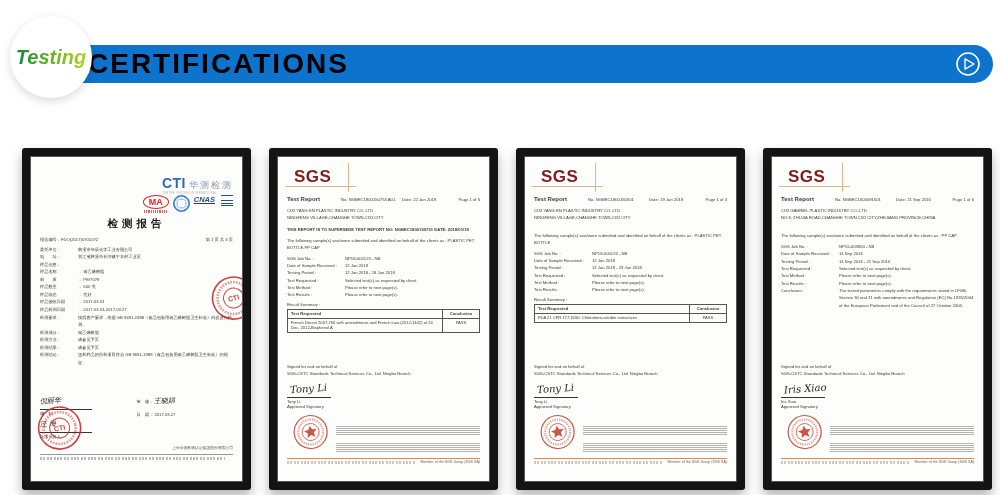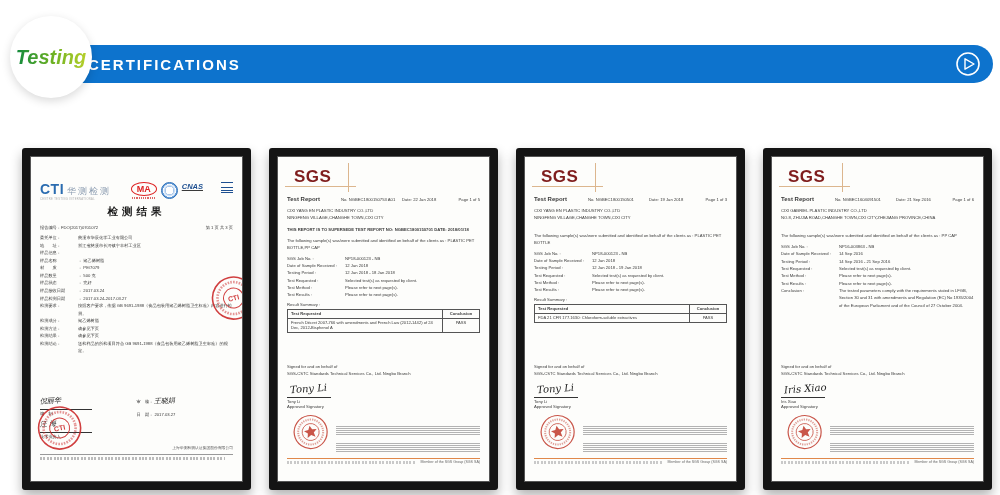--- a/index.html
+++ b/index.html
@@ -2,21 +2,21 @@
 <html><head>
 <meta charset="utf-8">
 <style>
   html,body{margin:0;padding:0;background:#fff;}
   .canvas{position:relative;width:1000px;height:495px;background:#fff;overflow:hidden;
           font-family:"Liberation Sans",sans-serif;}
 
   
   .banner{position:absolute;left:58px;top:45px;width:935px;height:38px;background:#0d73cd;
           border-radius:0 19px 19px 0;display:flex;align-items:center;}
-  .banner-title{color:#ffffff;font-weight:bold;font-size:15px;letter-spacing:2px;margin-left:30px;}
+  .banner-title{color:#000000;font-weight:bold;font-size:28px;letter-spacing:2px;margin-left:30px;}
   .play-btn{margin-left:auto;margin-right:10px;width:30px;height:30px;cursor:pointer;display:flex;}
   .logo-circle{position:absolute;left:10px;top:16px;width:82px;height:82px;border-radius:50%;
           background:#fff;box-shadow:0 3px 10px rgba(0,0,0,.15);display:flex;align-items:center;
           justify-content:center;z-index:2;}
   .logo-text{font-size:20px;font-weight:bold;font-style:italic;
           background:linear-gradient(90deg,#128a3e,#6ab023,#b5cf2a);
           -webkit-background-clip:text;background-clip:text;color:transparent;}
 
   
   .certs-row{position:absolute;left:22px;top:148px;display:flex;gap:18px;}
@@ -59,33 +59,33 @@
   .stampbox{flex:none;margin-left:6px;transform:rotate(-10deg);opacity:.85;}
   .noise{flex:1;height:26px;margin-left:7px;margin-bottom:2px;
          background:repeating-linear-gradient(to bottom,#b3b3b3 0,#b3b3b3 .7px,transparent .7px,transparent 2.1px);}
   .foot{margin-top:4px;margin-bottom:10px;border-top:1px solid #e0884a;padding-top:1.5px;
         display:flex;align-items:center;}
   .foot .noise-line{flex:1;height:3px;margin-right:5px;
         background:repeating-linear-gradient(to right,#c9c9c9 0,#c9c9c9 2px,transparent 2px,transparent 3.4px);}
   .foot span{font-size:3.6px;color:#666;}
 
   
-  .cti-header{display:flex;align-items:center;margin-top:16px;}
+  .cti-header{display:flex;align-items:flex-end;margin-top:10px;flex-direction:column;}
   .cti-mark{font-size:14px;font-weight:bold;color:#2b6cb0;letter-spacing:.5px;}
   .cti-cn{font-size:9px;color:#8a9bb0;margin-left:3px;letter-spacing:2px;}
   .cti-sub{font-size:2.6px;color:#aaa;letter-spacing:.4px;}
   .cti-badges{margin-left:auto;display:flex;align-items:flex-start;gap:4px;}
   .badge-cma{display:flex;flex-direction:column;align-items:center;}
   .badge-cma .oval{border:1.3px solid #d22;border-radius:50%;padding:0 5px;color:#d22;
                    font-weight:bold;font-size:9px;line-height:12px;}
   .badge-cma .num{height:2.5px;width:24px;margin-top:1px;
         background:repeating-linear-gradient(to right,#d66 0,#d66 1.2px,transparent 1.2px,transparent 2.2px);}
   .badge-iso{width:15px;height:15px;border-radius:50%;border:1px solid #2a6db5;
              background:radial-gradient(circle at 50% 50%,#fff 35%,#9fc1e8 36%,#fff 60%,#6ea3dd 61%);}
-  .badge-cnas{display:flex;align-items:flex-start;gap:18px;text-decoration:underline;}
+  .badge-cnas{display:flex;align-items:flex-start;gap:6px;text-decoration:underline;}
   .badge-cnas .word{font-size:7.5px;font-weight:bold;font-style:italic;color:#1d4f91;}
   .badge-cnas .lines{width:12px;height:12px;
         background:repeating-linear-gradient(to bottom,#1d4f91 0,#1d4f91 .8px,transparent .8px,transparent 2.6px);}
   .cti-title{text-align:center;font-weight:bold;font-size:10.5px;letter-spacing:4px;color:#1a1a1a;margin:4px 0 6px;}
   .cti-row{display:flex;justify-content:space-between;font-size:4.2px;margin-bottom:4px;}
   .cti-kv{display:flex;font-size:4.2px;line-height:1.8;}
   .cti-kv .k{width:38px;flex:none;}
   .cti-kv .v{flex:1;}
   .cti-sign{display:flex;font-size:4.2px;margin-bottom:6px;}
   .cti-sign .col{flex:1;}
@@ -130,21 +130,21 @@
               <span class="oval">MA</span>
               <span class="num"></span>
             </span>
             <span class="badge-iso"></span>
             <span class="badge-cnas">
               <span class="word">CNAS</span>
               <span class="lines"></span>
             </span>
           </div>
         </div>
-        <div class="cti-title">检测结果</div>
+        <div class="cti-title">检测报告</div>
         <div class="cti-row">
           <span>报告编号：FDO(2017)0701072</span>
           <span>第 1 页 共 3 页</span>
         </div>
         <div class="cti-kv">
             <span class="k">委托单位：</span>
             <span class="v">慈溪市华辰化学工业有限公司</span>
           </div>
         <div class="cti-kv">
             <span class="k">地　　址：</span>

